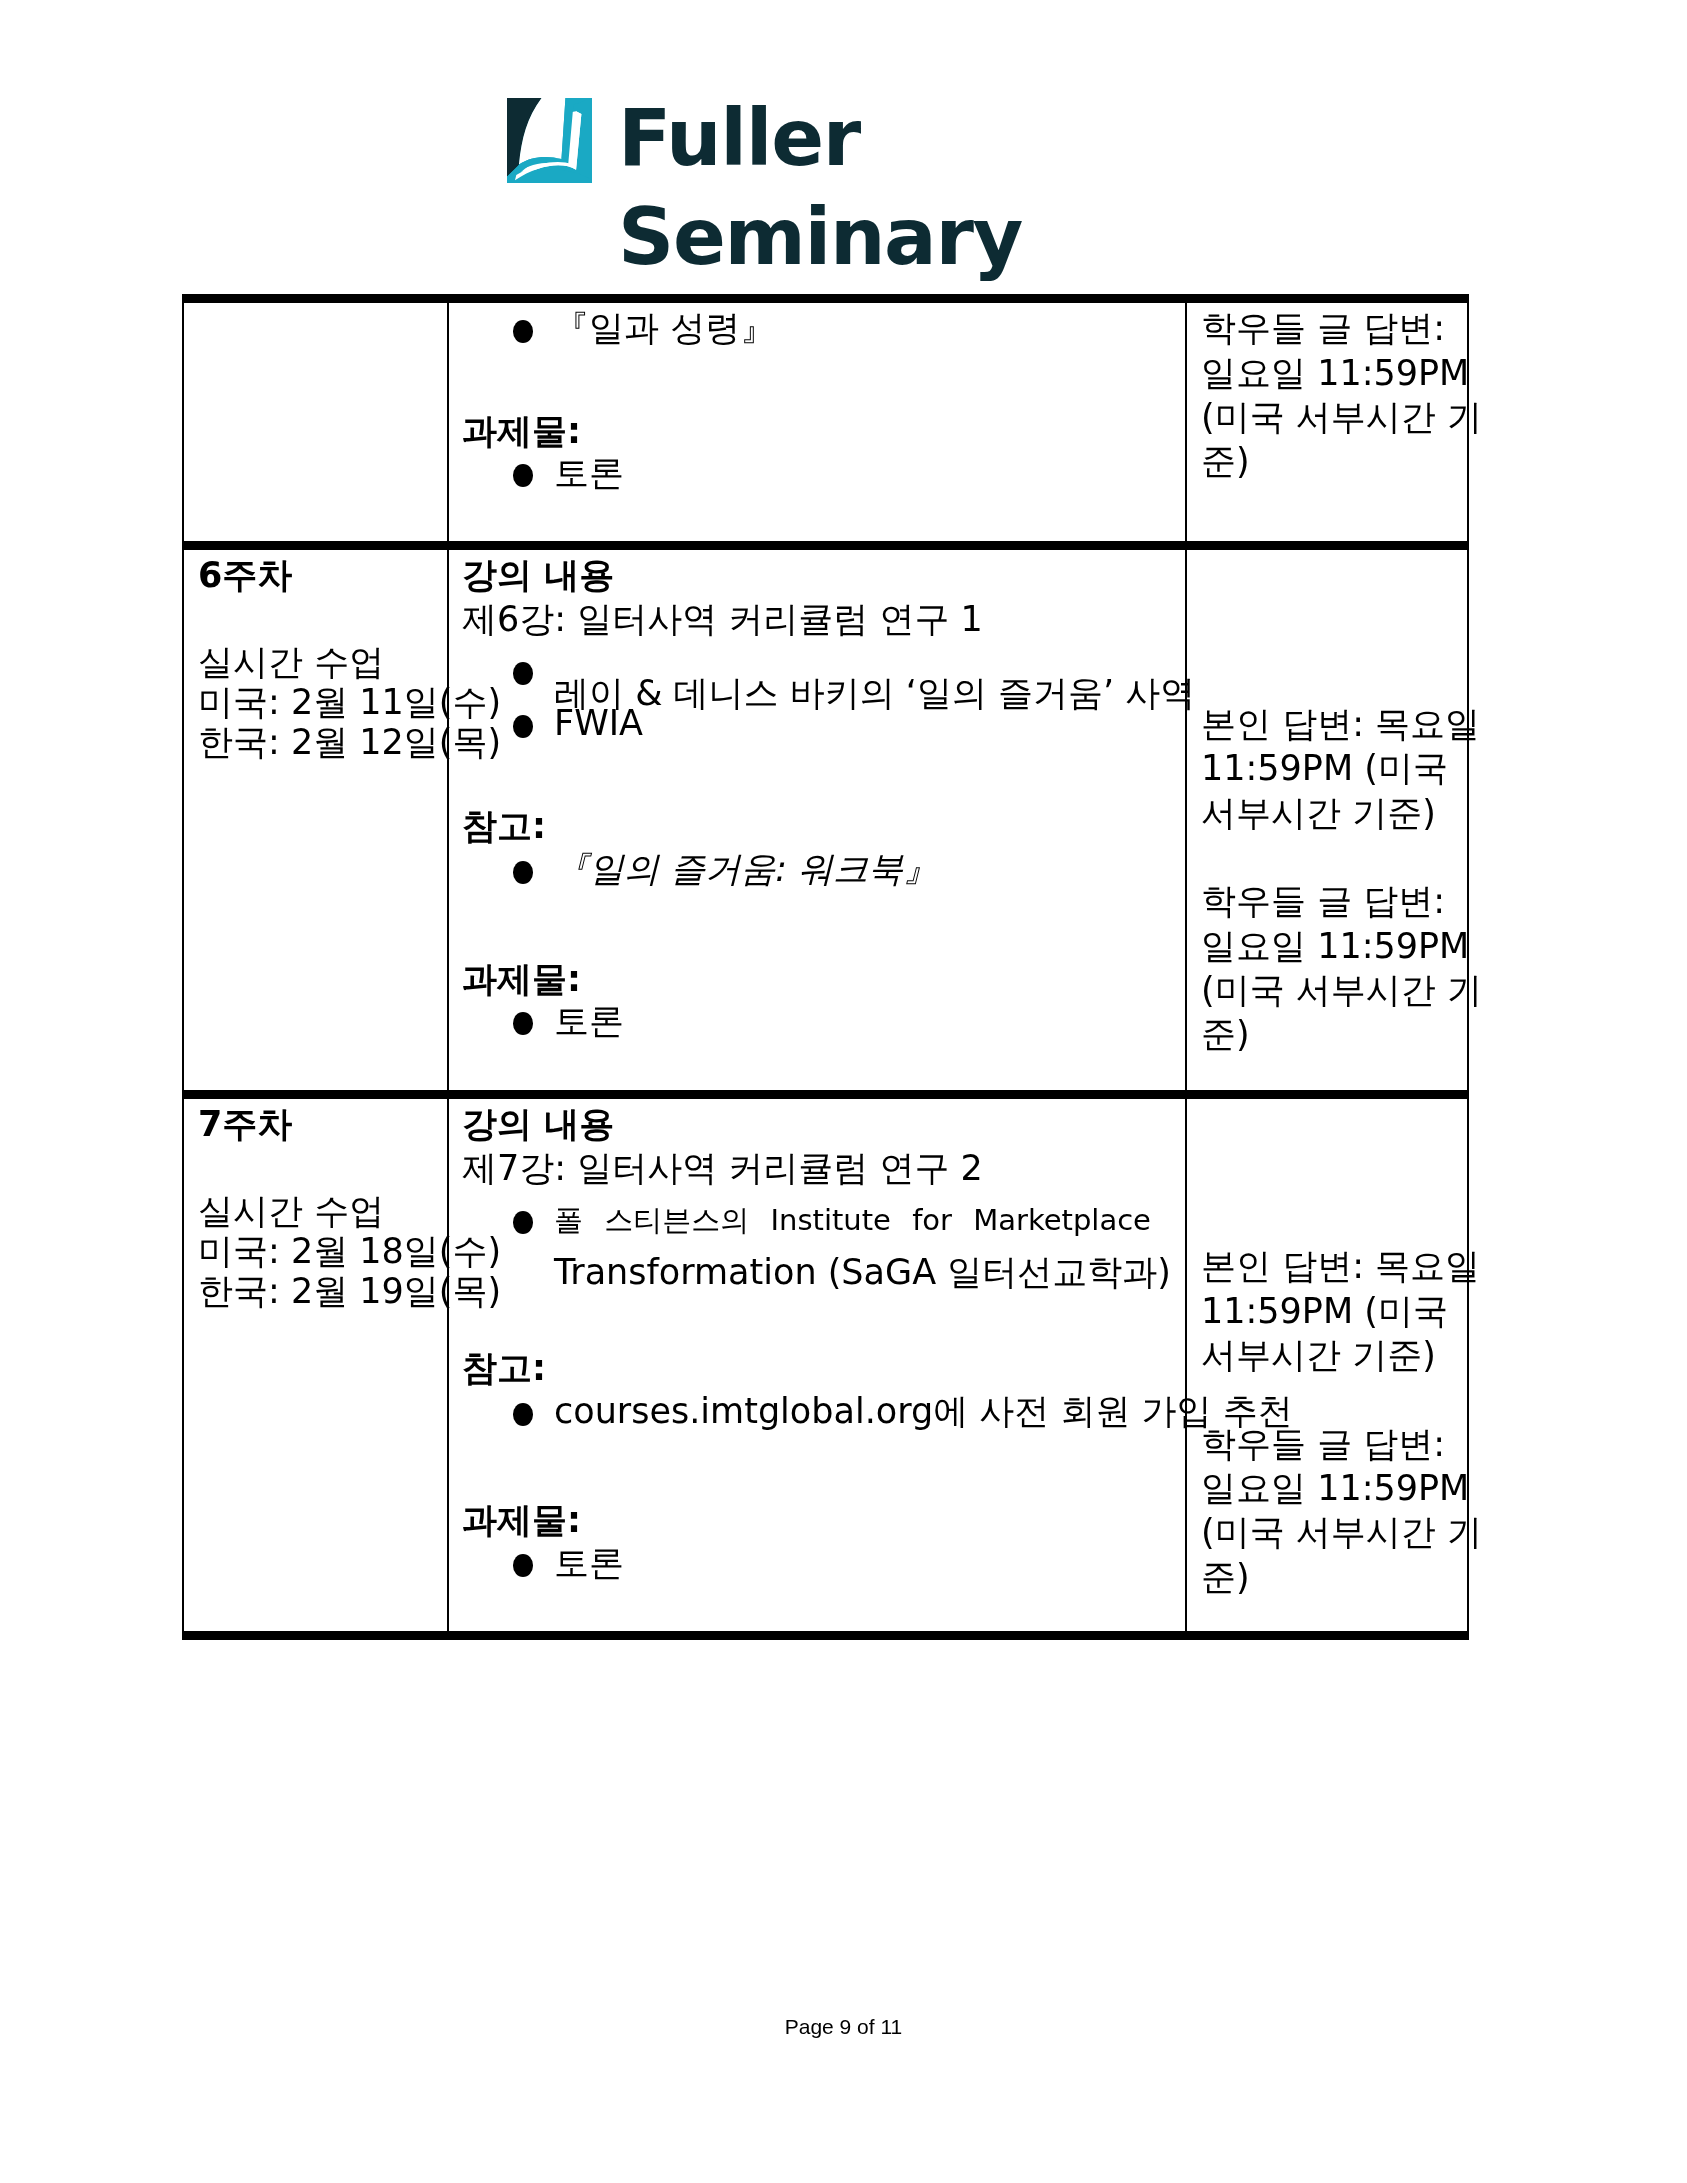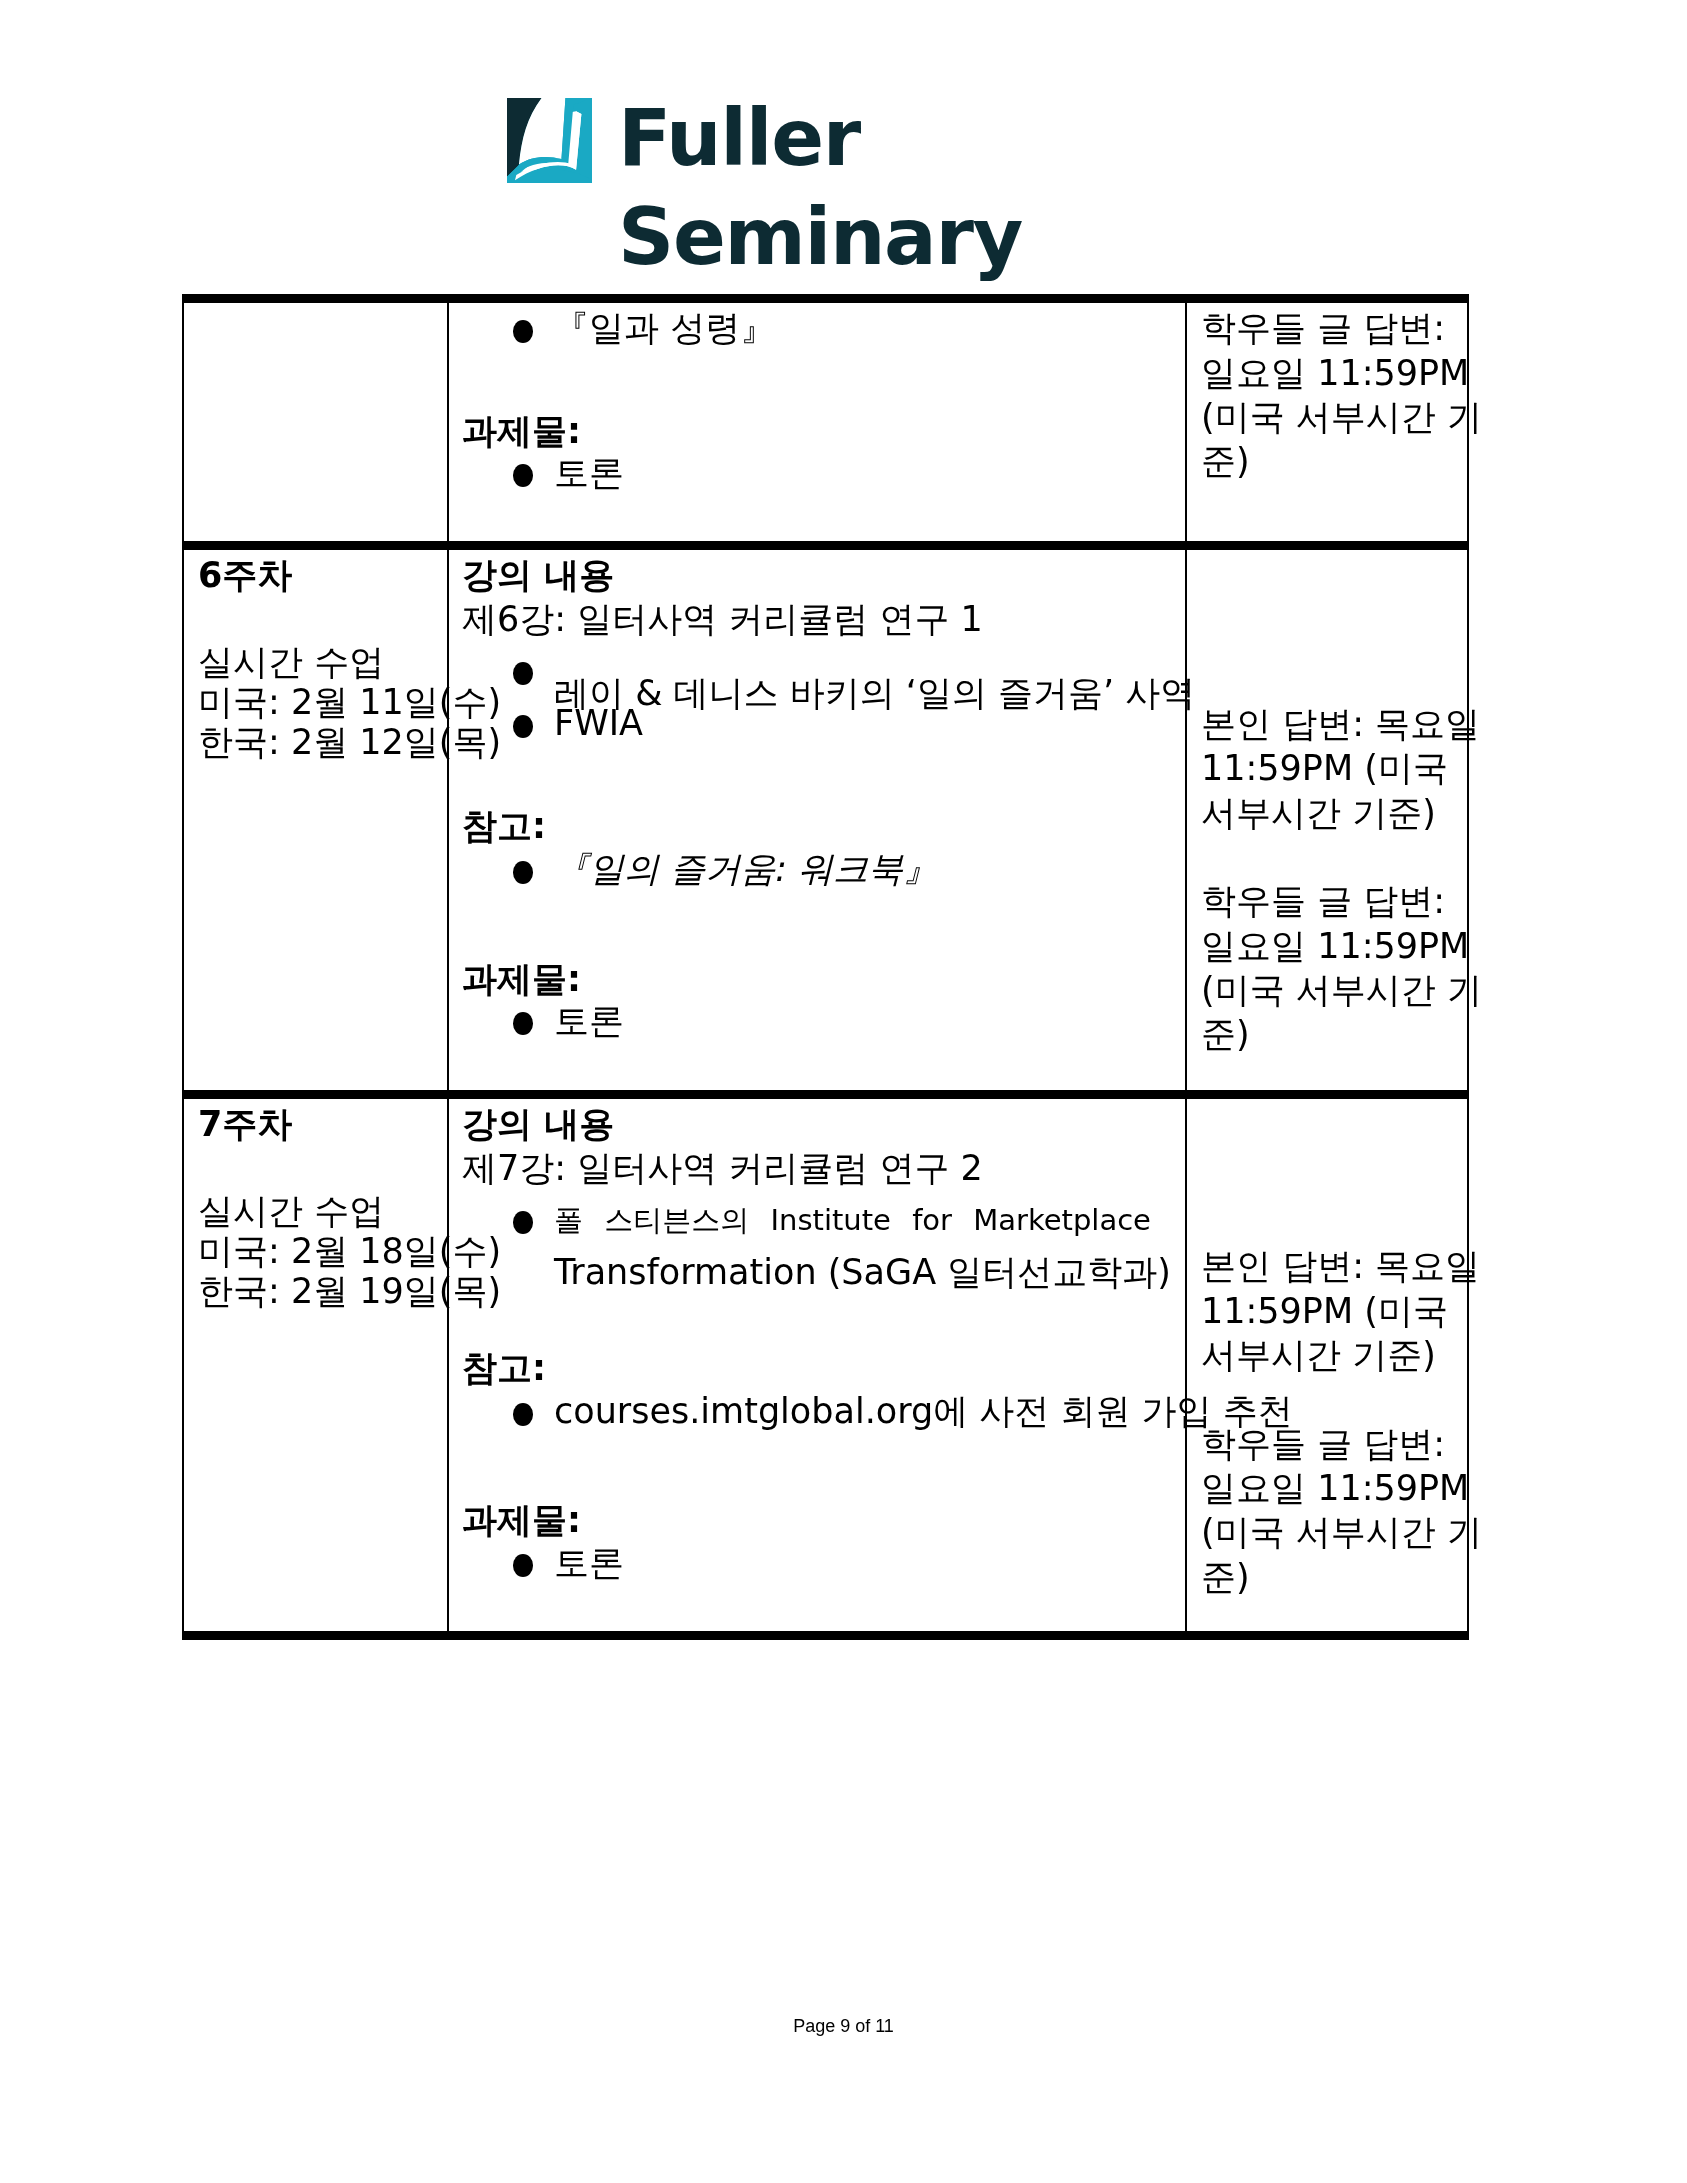--- a/index.html
+++ b/index.html
@@ -9,21 +9,21 @@
   .logo { position: absolute; left: 507px; top: 98px; width: 701px; height: 86px; }
   .logo-icon { position: absolute; left: 0; top: 0; width: 85px; height: 85px; }
   .logo-text { position: absolute; left: 111px; top: -9.3px; font-family: "DejaVu Sans", sans-serif;
                font-weight: bold; font-size: 78px; color: var(--brand-dark); letter-spacing: -1.3px; line-height: 99px; }
   .hline { position: absolute; left: 182px; width: 1287px; height: 8.6px; background: #000; }
   .vline { position: absolute; width: 2px; background: #000; }
   .txt { position: absolute; white-space: nowrap; font-size: 35px; line-height: 37px; }
   .bold { font-weight: bold; }
   .bullet { position: absolute; width: 20px; height: 22.5px; border-radius: 50%; background: #000; }
   .footer { position: absolute; left: 0; width: 1687px; top: 2010px; text-align: center;
-            font-family: "Liberation Sans", sans-serif; font-size: 18px; line-height: 33px; }
+            font-family: "Liberation Sans", sans-serif; font-size: 21px; line-height: 33px; }
 </style>
 </head>
 <body>
 
 <style>:root { --brand-dark: #0d2b33; --brand-teal: #1aa9c4; }</style>
 
 <div class="logo">
   <svg class="logo-icon" viewBox="0 0 128 128">
     <rect x="0" y="0" width="128" height="128" fill="#1aa9c4"></rect>
     <path d="M0 0 L52 0 C30 30 22 60 18 100 L0 118 Z" fill="#0d2b33"></path>

